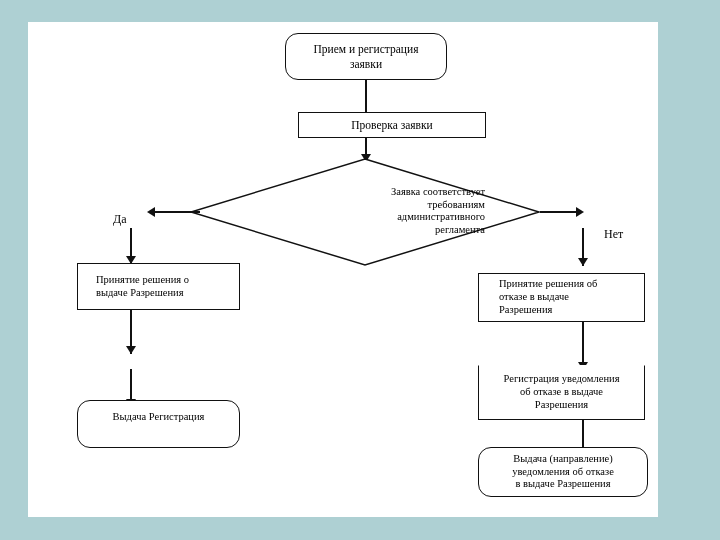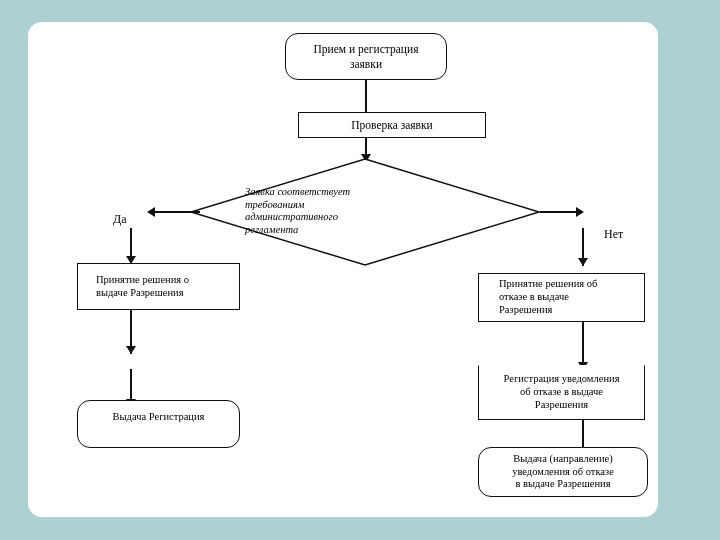--- a/index.html
+++ b/index.html
@@ -21,21 +21,20 @@
     height: 540px;
     background: #aed0d3;
   }
   #slide-canvas {
     position: absolute;
     left: 28px;
     top: 22px;
     width: 630px;
     height: 495px;
     background: #ffffff;
-    border-radius: 14px;
   }
   .node {
     position: absolute;
     box-sizing: border-box;
     background: #ffffff;
     color: #000000;
     display: flex;
     align-items: center;
     justify-content: center;
     text-align: center;
@@ -55,26 +54,25 @@
 
   .diamond-wrap {
     position: absolute;
   }
   .diamond-wrap svg {
     display: block;
     overflow: visible;
   }
   .diamond-label {
     position: absolute;
-    text-align: left;
+    text-align: right;
     color: #000;
     line-height: 1.2;
     white-space: pre-line;
     overflow: hidden;
-    font-style: italic;
   }
   .conn {
     position: absolute;
     background: #111111;
   }
   .conn-v { width: 1.6px; }
   .conn-h { height: 1.6px; }
   .arrow {
     position: absolute;
     width: 0;

